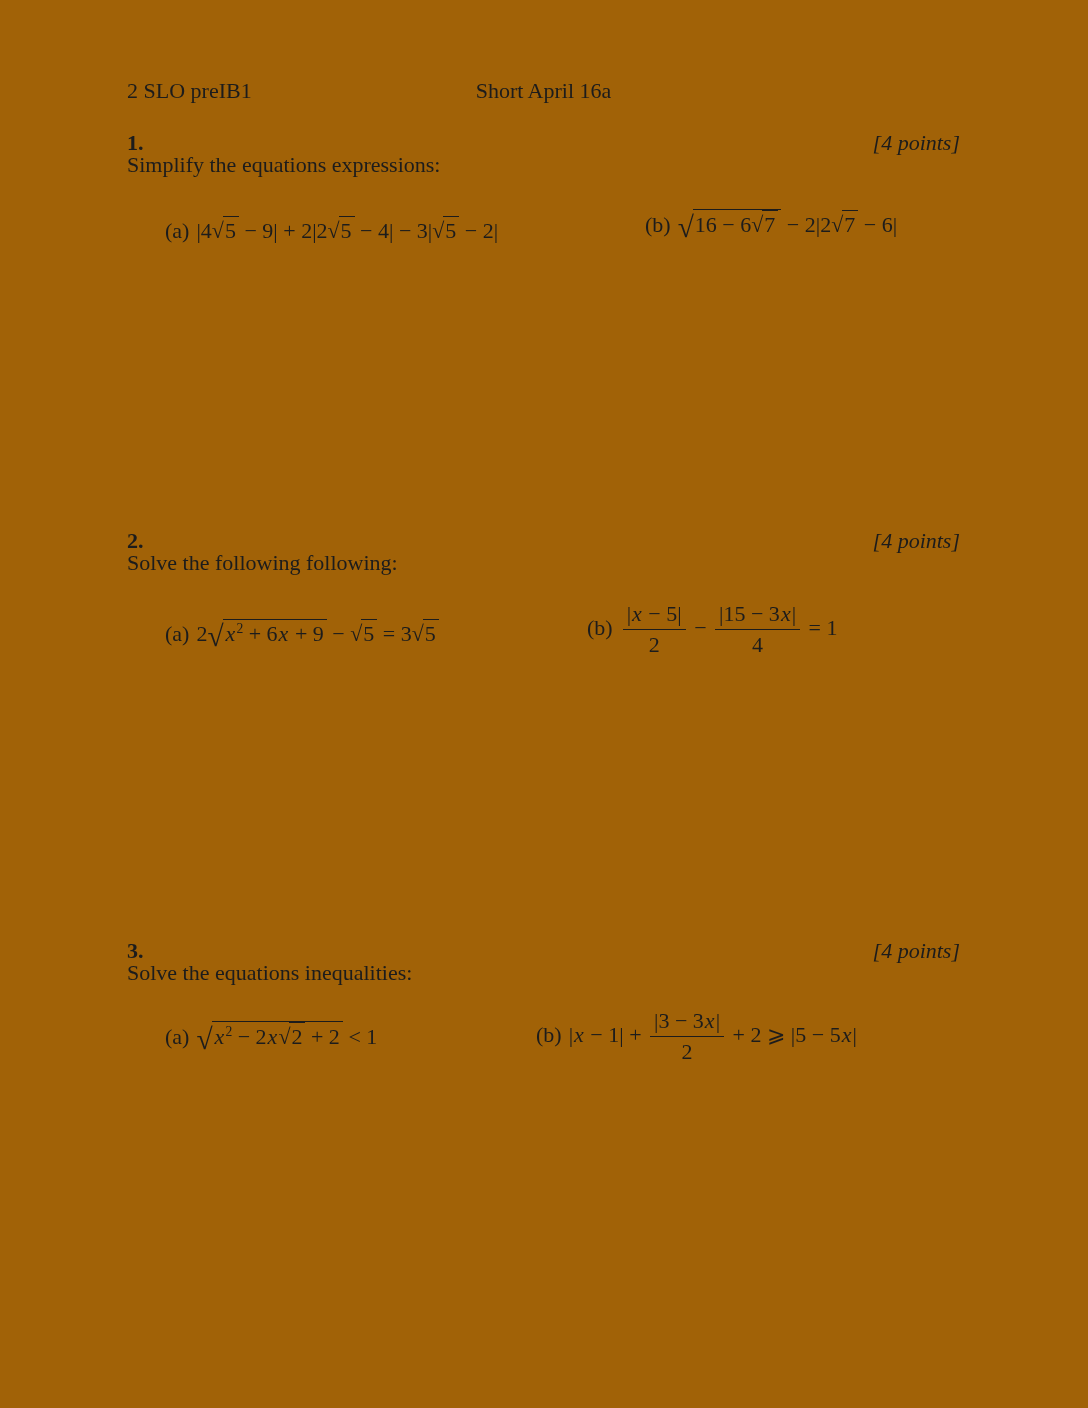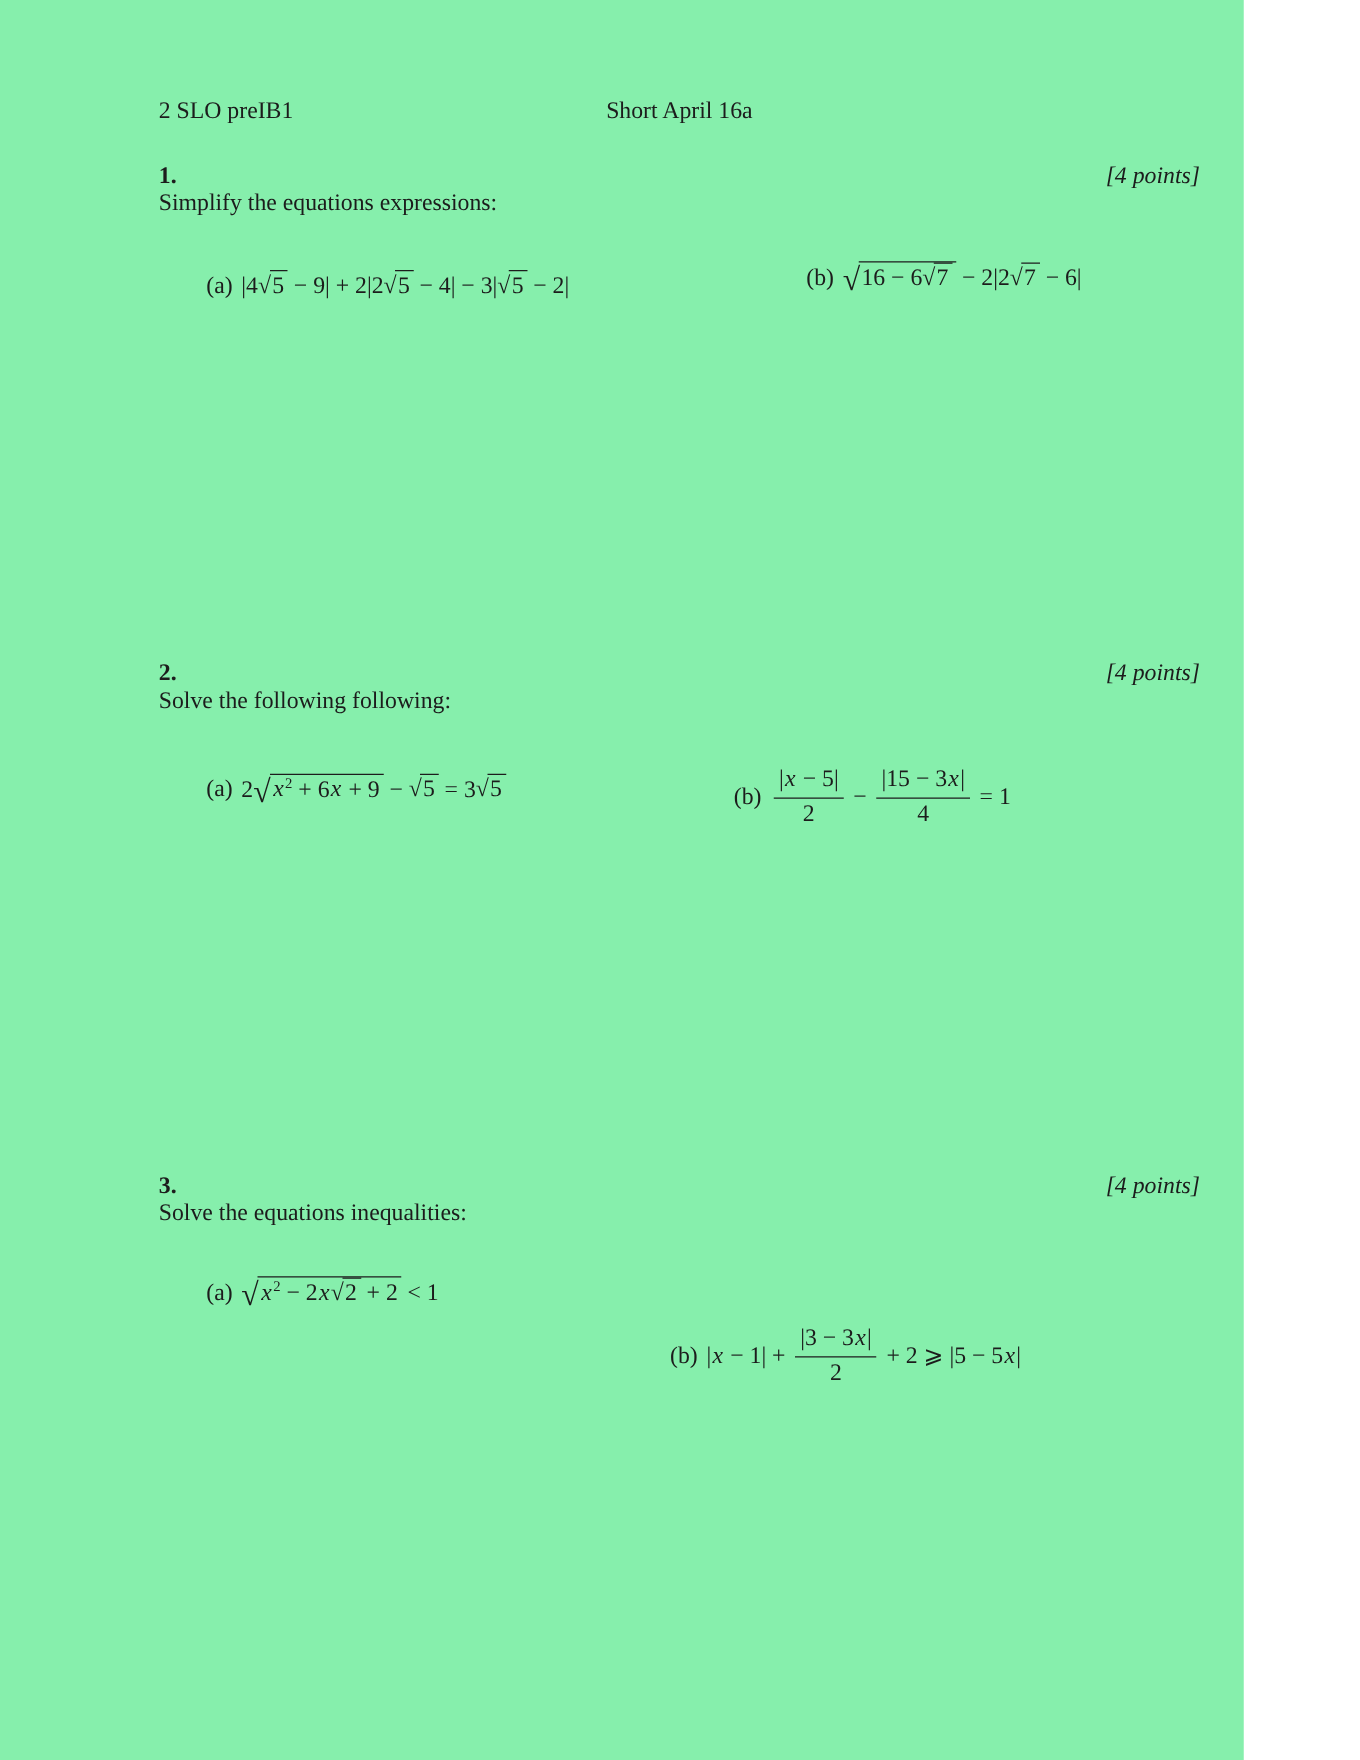--- a/index.html
+++ b/index.html
@@ -1,22 +1,22 @@
 <!DOCTYPE html>
 <html><head>
 <meta charset="utf-8">
 <style>
   html,body{margin:0;padding:0;background:#ffffff;}
   .page{
     position:relative;
-    width:995px;height:1408px;
-    background:#86efac;
+    width:1088px;height:1408px;
+    background:#a16207;
     color:#1c1c1c;
     font-family:"Liberation Serif","DejaVu Serif",serif;
-    font-size:19px;
+    font-size:22px;
     overflow:hidden;
   }
   
   .header{
     position:absolute;left:127px;top:78px;width:833px;
     display:grid;grid-template-columns:1fr auto 1fr;align-items:baseline;
   }
   .h-left{text-align:left;}
   .h-center{text-align:center;}
   .h-right{text-align:right;}
@@ -34,42 +34,42 @@
   .qh-2{top:528px}  .qp-2{top:550px}
   .qh-3{top:938px}  .qp-3{top:960px}
 
   
   .mathline{position:absolute;white-space:nowrap;}
   .hl-1a{left:165px;top:216px}
   .hl-1b{left:645px;top:209px}
   .hl-2a{left:165px;top:619px}
   .hl-2b{left:587px;top:601px}
   .hl-3a{left:165px;top:1021px}
-  .hl-3b{left:536px;top:1048px}
+  .hl-3b{left:536px;top:1008px}
 
   .plabel{margin-right:7px;}
   .mexpr{white-space:nowrap;}
   .mtxt{white-space:pre;}
   .mvar{font-style:italic;padding:0 1px;}
   sup.msup{font-size:0.62em;}
 
   
   .msqrt{white-space:nowrap;}
   .rsym{line-height:1;}
   .rsym.tall{font-size:1.34em;vertical-align:-0.17em;}
   .rbod{
     display:inline-block;
     border-top:1.4px solid currentColor;
     margin-left:-1px;
     padding:0 3px 0 2px;
     line-height:1.25;
   }
 
   
-  .mfrac{display:inline-block;vertical-align:middle;text-align:center;margin:12px 3px;}
+  .mfrac{display:inline-block;vertical-align:middle;text-align:center;margin:0 3px;}
   .fnum{display:block;padding:0 4px 2px;border-bottom:1.4px solid currentColor;line-height:1.2;}
   .fden{display:block;padding:2px 4px 0;line-height:1.2;}
 </style>
 </head>
 <body>
 
 <div class="page">
 
   <div class="header">
     <span class="h-left">2 SLO preIB1</span>

